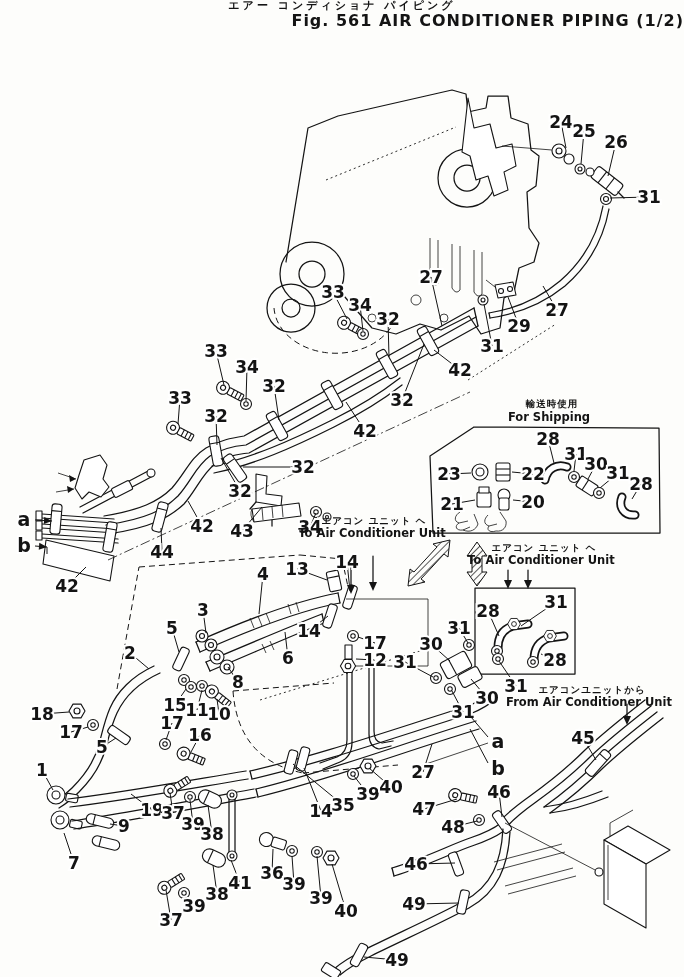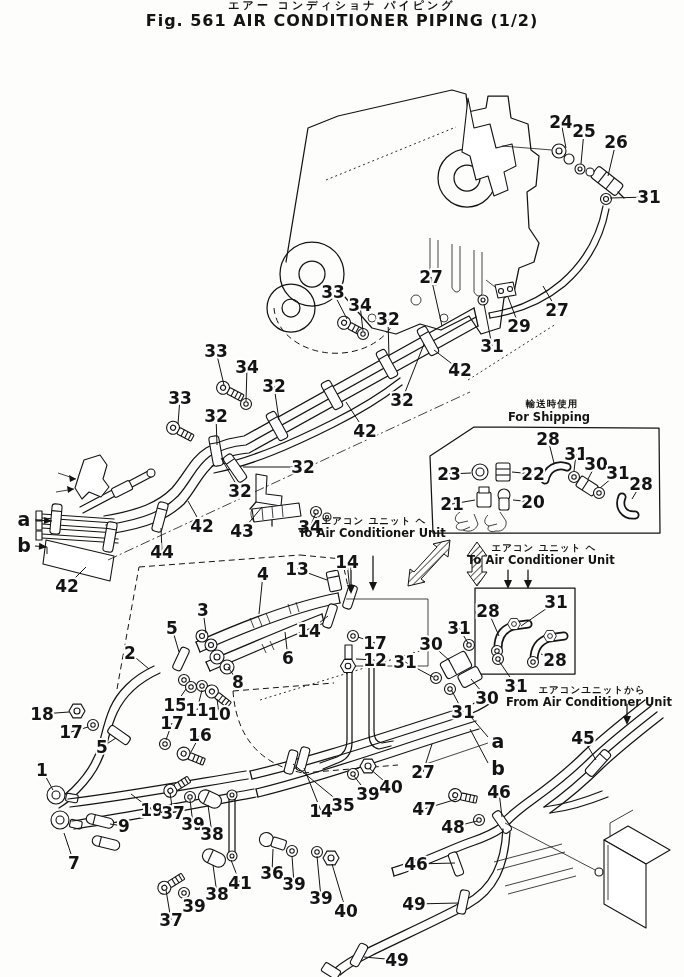--- a/index.html
+++ b/index.html
@@ -1,21 +1,21 @@
 <!DOCTYPE html>
 <html style="--ink: #141414; --paper: #fdfdfb;"><head>
 <meta charset="utf-8">
 <style>
   :root{ --ink:#141414; --paper:#fdfdfb; }
   html,body{margin:0;padding:0;background:#888;}
   .page{position:relative;width:684px;height:977px;background:var(--paper);overflow:hidden;
         font-family:"DejaVu Sans",sans-serif;}
   .titlebar{position:absolute;top:0;left:0;right:0;text-align:center;color:var(--ink);z-index:5;}
   .t-jp{font-size:11px;font-weight:bold;letter-spacing:3px;line-height:12px;}
-  .t-en{font-size:16px;font-weight:bold;letter-spacing:1px;line-height:17px;}
+  .t-en{font-size:16px;font-weight:bold;letter-spacing:1px;line-height:17px;text-align:right;}
   svg{position:absolute;inset:0;}
   .s{stroke:var(--ink);fill:none;stroke-width:1.25;stroke-linecap:round;stroke-linejoin:round;}
   .f{stroke:var(--ink);fill:#fff;stroke-width:1.1;stroke-linejoin:round;}
   .thin{stroke:var(--ink);fill:none;stroke-width:.8;}
   .dash{stroke:var(--ink);fill:none;stroke-width:1;stroke-dasharray:6 4;}
   .dot{stroke:var(--ink);fill:none;stroke-width:.9;stroke-dasharray:2 3;}
   .dd{stroke:var(--ink);fill:none;stroke-width:.8;stroke-dasharray:10 3 2 3;}
   .to{stroke:var(--ink);stroke-width:9;fill:none;stroke-linecap:round;}
   .ti{stroke:#fff;stroke-width:5.5;fill:none;stroke-linecap:round;}
   .hatchfill{fill:url(#hatch);stroke:var(--ink);stroke-width:1;}

